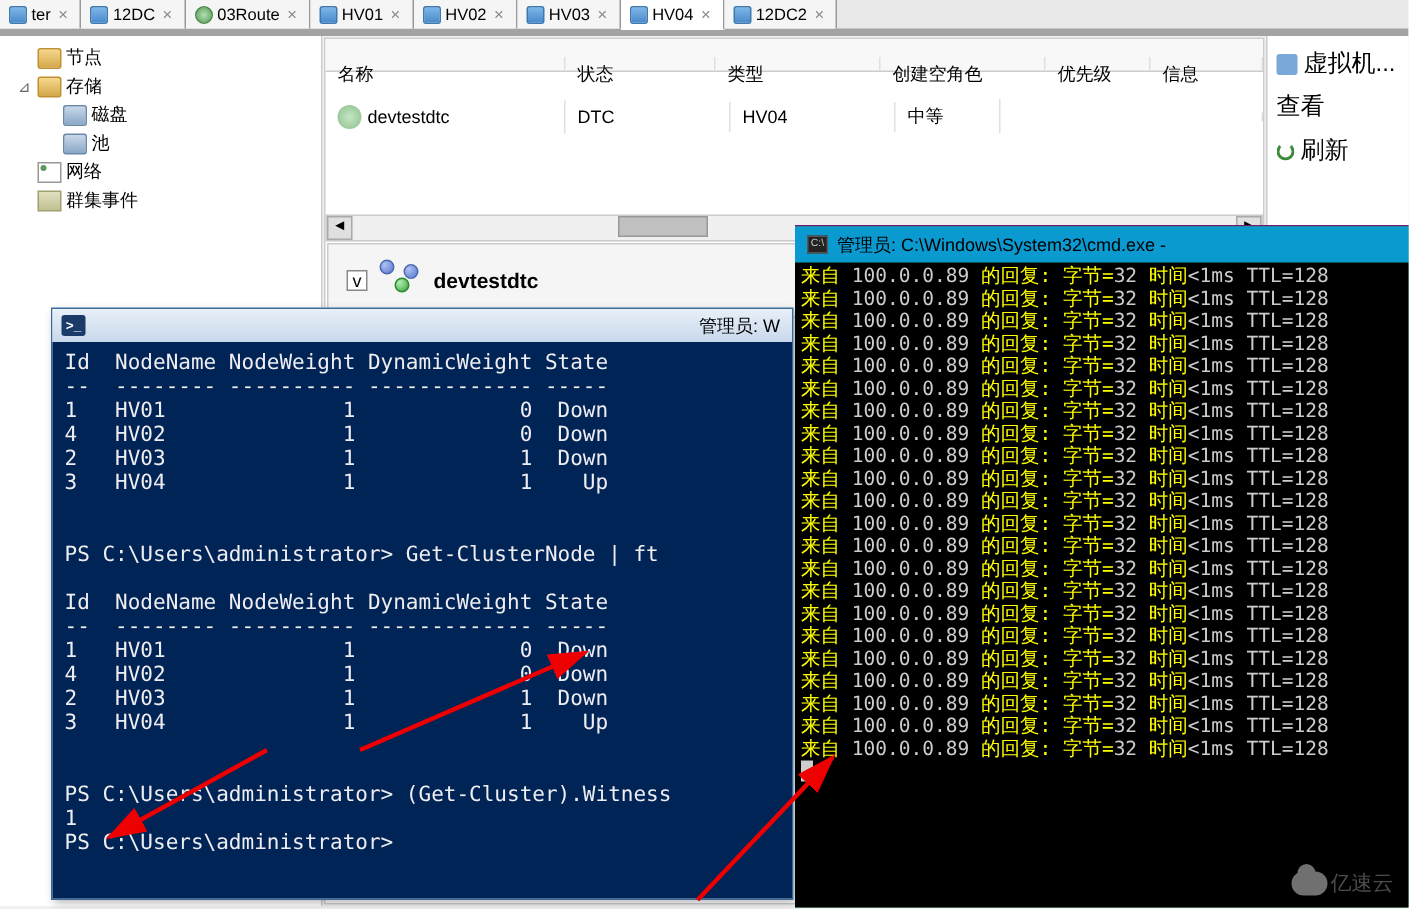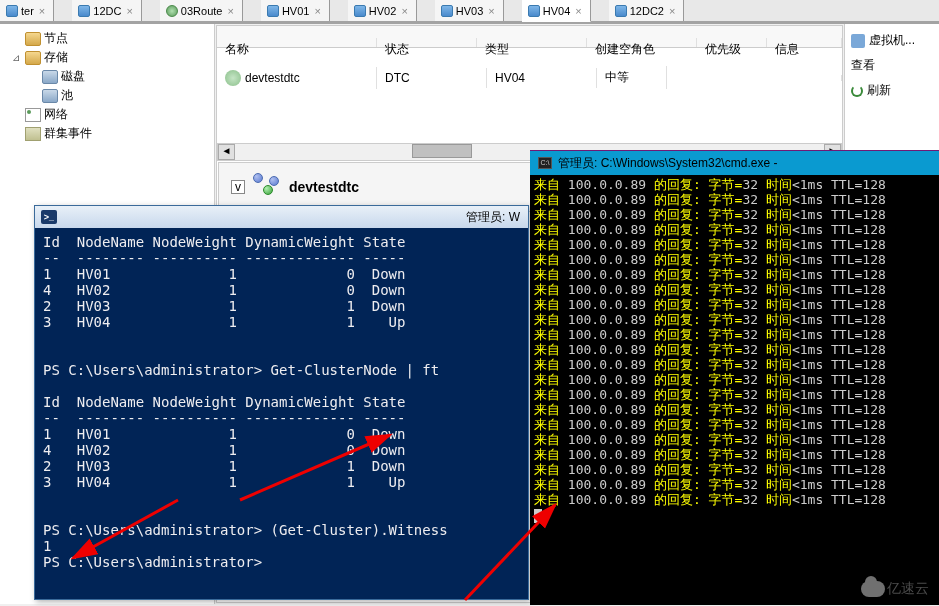--- a/index.html
+++ b/index.html
@@ -1,18 +1,18 @@
 <!DOCTYPE html>
 <html><head>
   <meta charset="utf-8">
   <style>
     * { margin: 0; padding: 0; box-sizing: border-box; }
     body { font-family: "Microsoft YaHei", Tahoma, sans-serif; font-size: 12px; background: #f0f0f0; width: 939px; height: 606px; overflow: hidden; position: relative; }
     
-    .tabs { display: flex; background: #e8e8e8; height: 24px; border-bottom: 3px solid #a3a3a3; gap: 18px; }
+    .tabs { display: flex; background: #e8e8e8; height: 24px; border-bottom: 5px solid #a3a3a3; }
     .tab { display: flex; align-items: center; padding: 2px 6px; border-right: 1px solid #999; background: #f5f5f5; cursor: pointer; gap: 3px; font-size: 11px; }
     .tab.active { background: #fff; border-bottom: 1px solid #fff; margin-bottom: -1px; }
     .tab .close-x { color: #888; padding: 0 2px; cursor: pointer; }
     .tab-icon { width: 12px; height: 12px; display: inline-block; }
     .tab-icon.server { background: linear-gradient(#7eb6e8,#4a8acc); border: 1px solid #3a7ab0; border-radius: 2px; }
     .tab-icon.group { background: radial-gradient(circle,#b0e0b0,#5a9a5a); border-radius: 50%; border: 1px solid #4a8a4a; }
     
     .main { display: flex; height: 580px; }
     .tree { width: 215px; background: #fff; padding: 5px 2px; border-right: 1px solid #ccc; }
     .tree-node { padding: 1px 0 1px 10px; display: flex; align-items: center; gap: 3px; cursor: pointer; }
@@ -42,21 +42,21 @@
     
     .detail-pane { background: #f5f5f5; border: 1px solid #ccc; padding: 10px 12px; margin: 1px; display: flex; align-items: center; gap: 8px; }
     .detail-expand { width: 14px; height: 14px; border: 1px solid #888; background: #fff; text-align: center; line-height: 12px; cursor: pointer; font-size: 12px; }
     .detail-icon { width: 28px; height: 28px; position: relative; }
     .detail-icon .ball { width: 10px; height: 10px; border-radius: 50%; position: absolute; }
     .detail-icon .ball.g { background: radial-gradient(circle at 30% 30%,#b0f0b0,#3aa03a); border: 1px solid #2a8a2a; top: 12px; left: 10px; }
     .detail-icon .ball.b { background: radial-gradient(circle at 30% 30%,#b0c0f0,#5a7ad0); border: 1px solid #4a6ab0; top: 0; left: 0; }
     .detail-icon .ball.b2 { top: 3px; left: 16px; }
     
     .actions { width: 95px; background: #fff; border-left: 1px solid #ccc; padding: 4px 2px; }
-    .action-item { padding: 4px 4px; display: flex; align-items: center; gap: 4px; cursor: pointer; font-size: 12px; }
+    .action-item { padding: 4px 4px; display: flex; align-items: center; gap: 4px; cursor: pointer; font-size: 16px; }
     .act-icon { width: 14px; height: 14px; display: inline-block; }
     .act-icon.role { background: linear-gradient(#f0d080,#d0a040); border-radius: 2px; }
     .act-icon.refresh { border: 2px solid #3a8a3a; border-top-color: transparent; border-radius: 50%; width: 12px; height: 12px; }
     
     
     .ps-window { position: absolute; left: 34px; top: 205px; width: 495px; height: 395px; background: #fff; border: 1px solid #3a6a9a; box-shadow: 2px 2px 6px rgba(0,0,0,0.3); z-index: 5; }
     .ps-title { background: linear-gradient(#e8f0f8,#c8d8ec); height: 22px; padding: 2px 6px; display: flex; align-items: center; font-size: 12px; position: relative; }
     .ps-title .ps-icon { width: 16px; height: 14px; background: #1a3a6a; border-radius: 2px; display: flex; align-items: center; justify-content: center; color: #fff; font-size: 9px; font-weight: bold; margin-right: 6px; }
     .ps-title .t { position: absolute; right: 8px; }
     .ps-body { background: #012456; color: #eeedf0; font-family: "Consolas", monospace; font-size: 14px; padding: 6px 8px; height: 371px; white-space: pre; overflow: hidden; line-height: 16px; }

